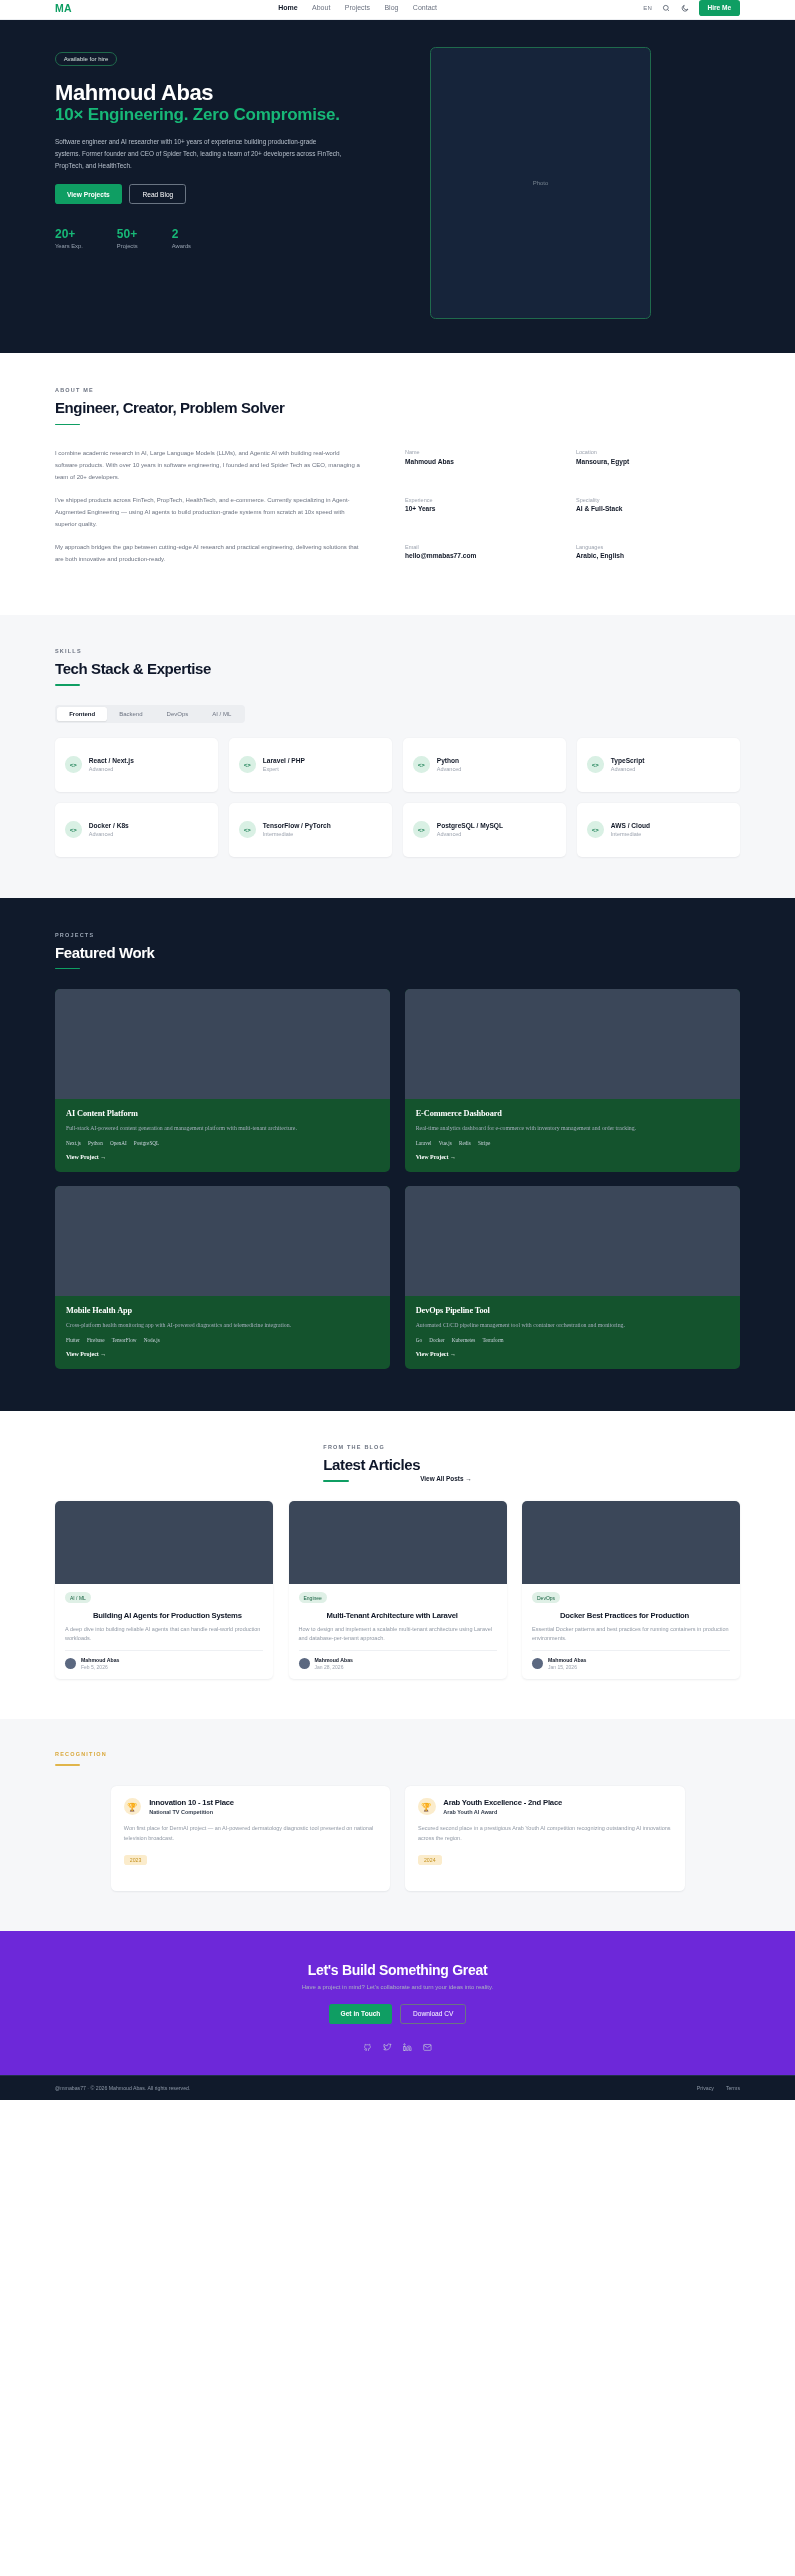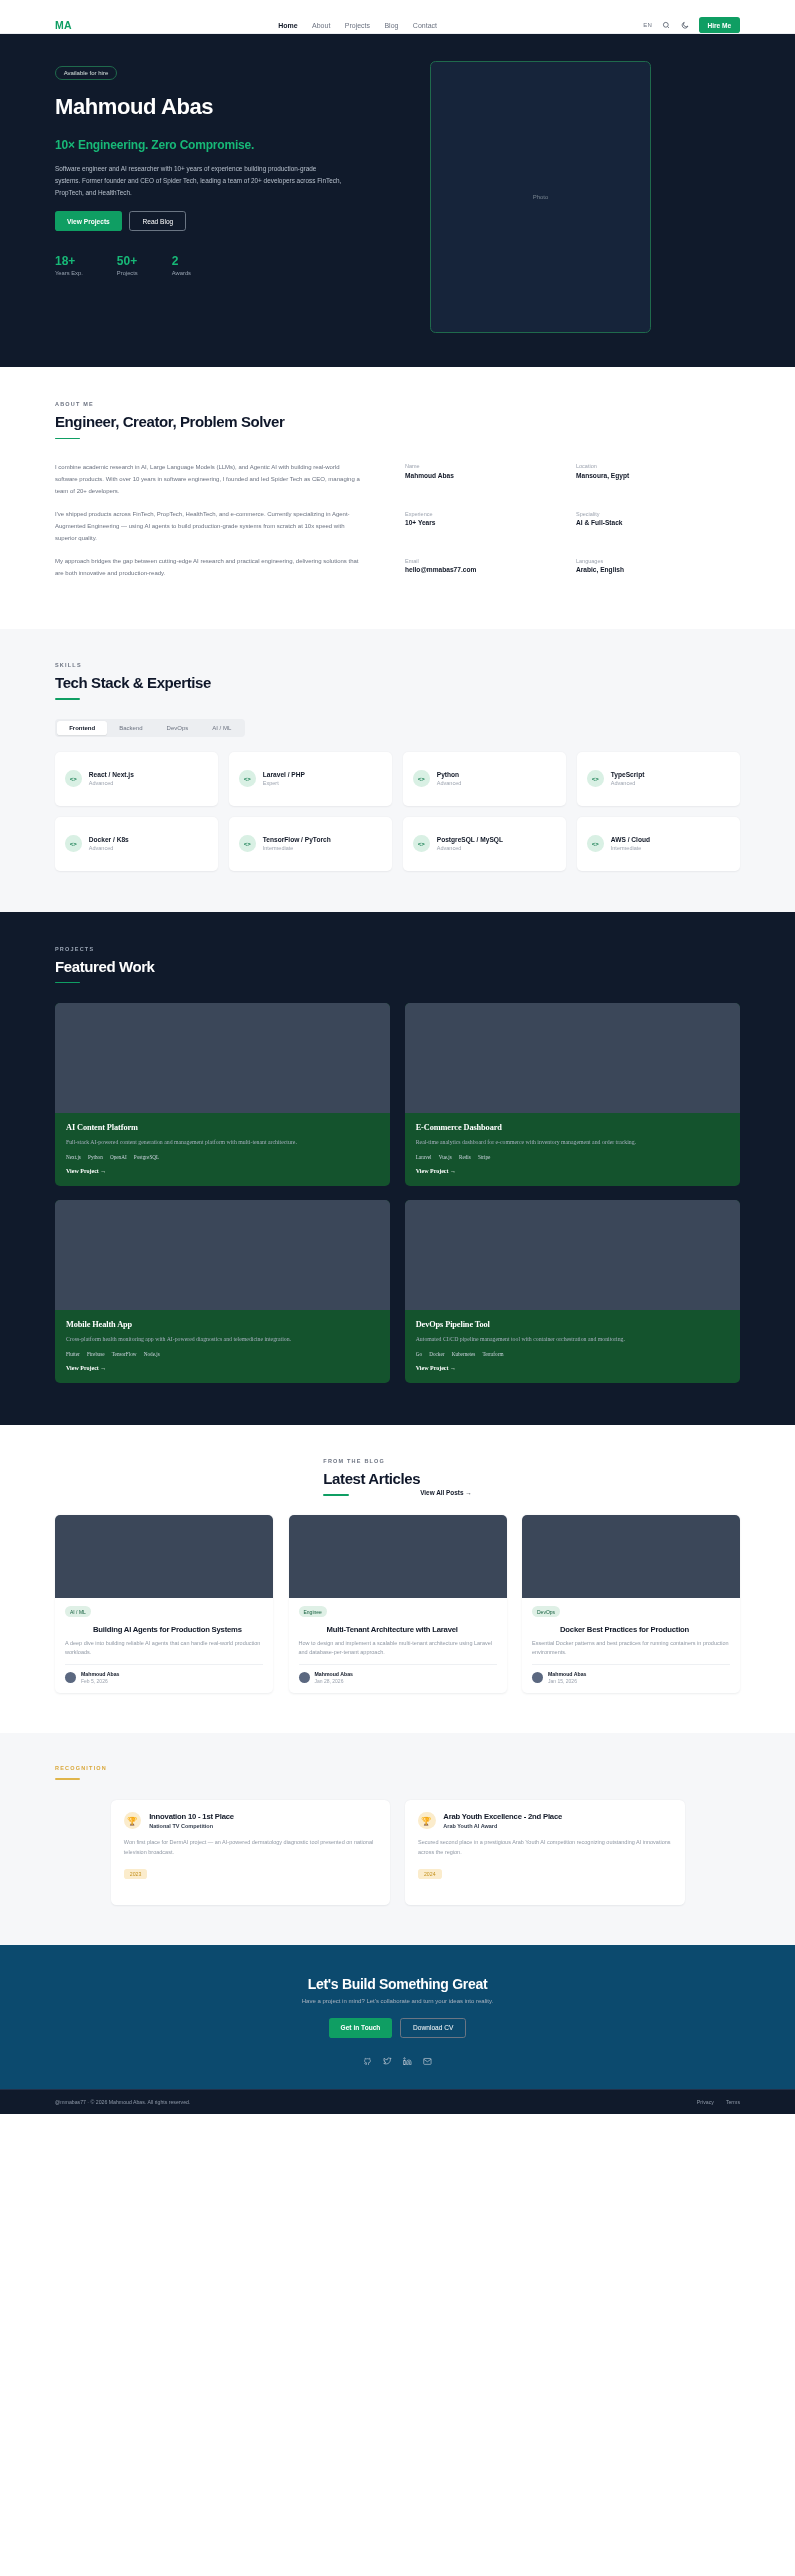--- a/index.html
+++ b/index.html
@@ -7,22 +7,22 @@
   body {
     font-family:"Liberation Sans", sans-serif;
     background:#ffffff;
     color:#0f172a;
     -webkit-font-smoothing:antialiased;
   }
   .wrap { width:685px; margin:0 auto; }
 
   
   .nav {
-    height:34px; background:#ffffff; border-bottom:0.6px solid #eceef1;
-    display:flex; align-items:flex-end;
+    height:20px; background:#ffffff; border-bottom:0.6px solid #eceef1;
+    display:flex; align-items:flex-start;
   }
   .nav-inner { width:685px; margin:0 auto; display:flex; align-items:center; }
   .logo { font-size:10.5px; font-weight:700; color:#0f9e63; letter-spacing:0.3px; }
   .nav-links { display:flex; gap:14.4px; margin:0 auto; }
   .nav-links a { font-size:7px; color:#6b7280; text-decoration:none; }
   .nav-links a.active { color:#111827; font-weight:600; }
   .nav-right { display:flex; align-items:center; gap:8.8px; }
   .nav-lang { font-size:6px; color:#6b7280; letter-spacing:0.3px; }
   .ico-btn { width:10px; height:10px; display:flex; align-items:center; justify-content:center; color:#374151; }
   .ico-btn svg { width:8.3px; height:8.3px; }
@@ -33,21 +33,21 @@
 
   
   .hero { background:#101a2b; padding:29px 0 34px; }
   .hero-inner { width:685px; margin:0 auto; display:flex; gap:22px; }
   .hero-left { width:353px; padding-top:3.3px; }
   .pill {
     display:inline-block; border:0.6px solid #1f6a4c; color:#d7e3de;
     font-size:6px; border-radius:552px; padding:2.8px 7.7px; margin-bottom:15.5px;
   }
   .hero-name { font-size:22px; font-weight:700; color:#ffffff; letter-spacing:-0.4px; line-height:1.05; }
-  .hero-tag { font-size:12px; font-weight:700; color:#17b877; margin-top:20px; letter-spacing:-0.2px; }
+  .hero-tag { font-size:17px; font-weight:700; color:#17b877; margin-top:1px; letter-spacing:-0.2px; }
   .hero-desc { font-size:6.4px; line-height:1.85; color:#b7c0cc; margin-top:11px; width:287px; }
   .hero-btns { display:flex; gap:7.7px; margin-top:12px; }
   .btn-primary {
     background:#0f9e63; color:#fff; font-size:6.6px; font-weight:600;
     padding:5.5px 12px; border-radius:2.8px; border:0; cursor:pointer;
   }
   .btn-ghost {
     background:transparent; color:#fff; font-size:6.6px; font-weight:500;
     padding:5.5px 12px; border-radius:2.8px; border:0.6px solid #6a7583; cursor:pointer;
   }
@@ -142,21 +142,21 @@
   }
   .award-title { font-size:7.7px; font-weight:700; color:#111827; letter-spacing:-0.2px; }
   .award-org { font-size:5.5px; font-weight:700; color:#374151; margin-top:1.7px; }
   .award-desc { font-size:5.5px; line-height:1.7; color:#9199a5; margin-top:8.8px; }
   .year {
     display:inline-block; background:#fbeccc; color:#c4921f; font-size:5.2px;
     padding:2.2px 6px; border-radius:2.8px; margin-top:12px;
   }
 
   
-  .cta { background:#0c4a6e; padding:31px 0 22px; text-align:center; }
+  .cta { background:#6d28d9; padding:31px 0 22px; text-align:center; }
   .cta-title { font-size:14px; font-weight:700; color:#ffffff; letter-spacing:-0.3px; }
   .cta-sub { font-size:6px; color:#aab3c0; margin-top:6.6px; }
   .cta-btns { display:flex; gap:7.7px; justify-content:center; margin-top:13.3px; }
   .socials { display:flex; gap:11px; justify-content:center; margin-top:19px; color:#c4ccd7; }
   .socials svg { width:8.8px; height:8.8px; }
   .footbar { background:#101a2b; border-top:0.6px solid #22304a; padding:8.8px 0; }
   .footbar-inner { width:685px; margin:0 auto; display:flex; align-items:center; justify-content:space-between; }
   .foot-copy { font-size:5.2px; color:#8e99a8; }
   .foot-links { display:flex; gap:12px; }
   .foot-links a { font-size:5.2px; color:#8e99a8; text-decoration:none; }
@@ -198,21 +198,21 @@
       <div class="pill">Available for hire</div>
       <div class="hero-name">Mahmoud Abas</div>
       <div class="hero-tag">10× Engineering. Zero Compromise.</div>
       <div class="hero-desc">Software engineer and AI researcher with 10+ years of experience building production-grade systems. Former founder and CEO of Spider Tech, leading a team of 20+ developers across FinTech, PropTech, and HealthTech.</div>
       <div class="hero-btns">
         <button class="btn-primary">View Projects</button>
         <button class="btn-ghost">Read Blog</button>
       </div>
       <div class="stats">
         <div>
-          <div class="stat-num">18+</div>
+          <div class="stat-num">20+</div>
           <div class="stat-label">Years Exp.</div>
         </div>
         <div>
           <div class="stat-num">50+</div>
           <div class="stat-label">Projects</div>
         </div>
         <div>
           <div class="stat-num">2</div>
           <div class="stat-label">Awards</div>
         </div>

